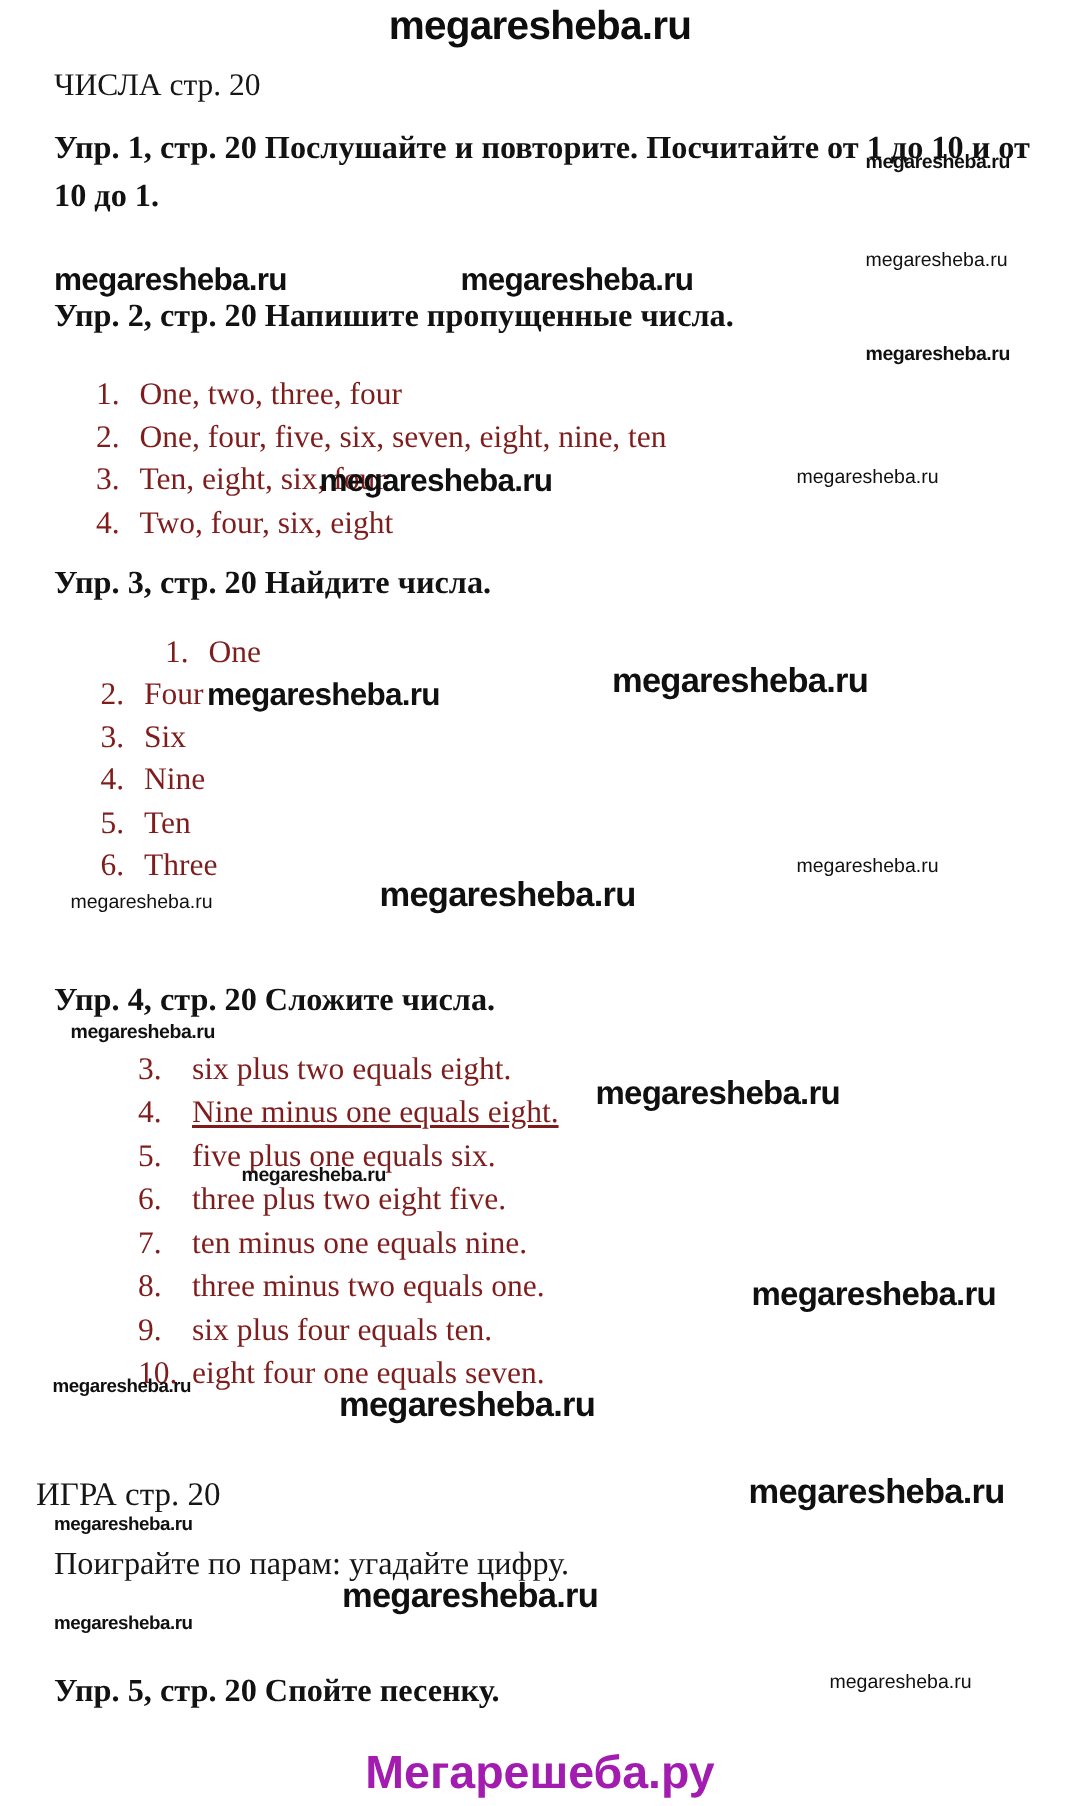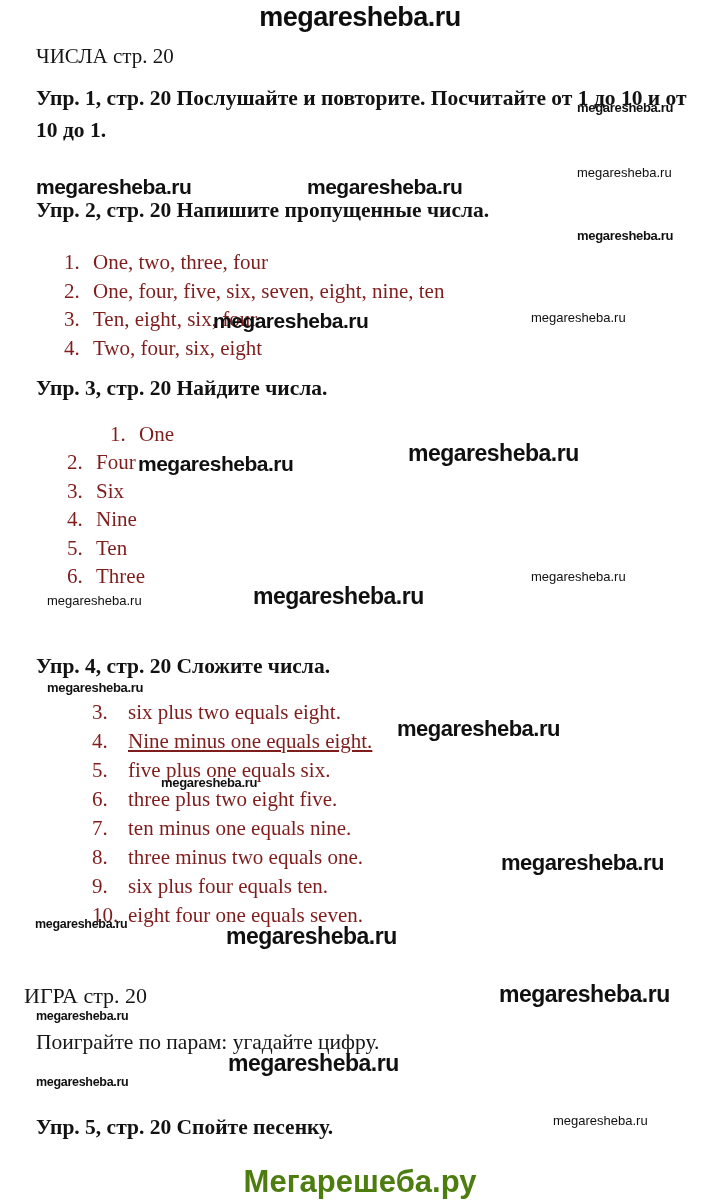--- a/index.html
+++ b/index.html
@@ -16,21 +16,21 @@
   
   .wm{font-family:"Liberation Sans", sans-serif;color:#101010;letter-spacing:-0.3px;}
   .wm-sm{font-size:13px;font-weight:600;}
   .wm-sm-reg{font-size:13px;font-weight:400;letter-spacing:0;}
   .wm-sm-bold{font-size:12.5px;font-weight:700;}
   .wm-lg{font-size:21px;font-weight:700;letter-spacing:-0.5px;}
   .wm-xl{font-size:23px;font-weight:700;letter-spacing:-0.5px;}
   .site-header{left:0;right:0;top:2px;text-align:center;font-family:"Liberation Sans", sans-serif;
     font-size:27px;font-weight:700;color:#0e0e0e;letter-spacing:-0.5px;}
   .site-footer{left:0;right:0;top:1164px;text-align:center;font-family:"Liberation Sans", sans-serif;
-    font-size:31px;font-weight:700;color:#4d7c0f;}
+    font-size:31px;font-weight:700;color:#a21caf;}
   
   .li{position:absolute;font-size:21px;color:#7f1d1d;}
   .li .num{display:inline-block;width:29px;}
   .li4 .num{margin-right:7px;}
 </style>
 </head>
 <body>
 
 <div class="abs site-header">megaresheba.ru</div>
 

